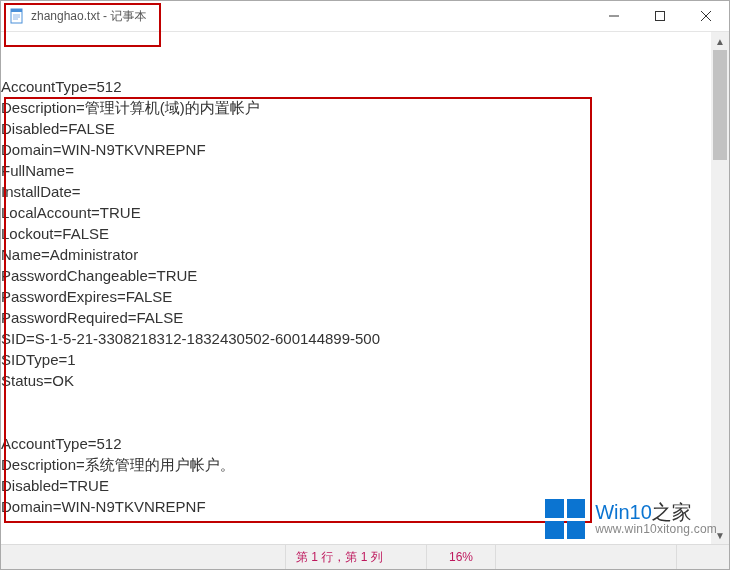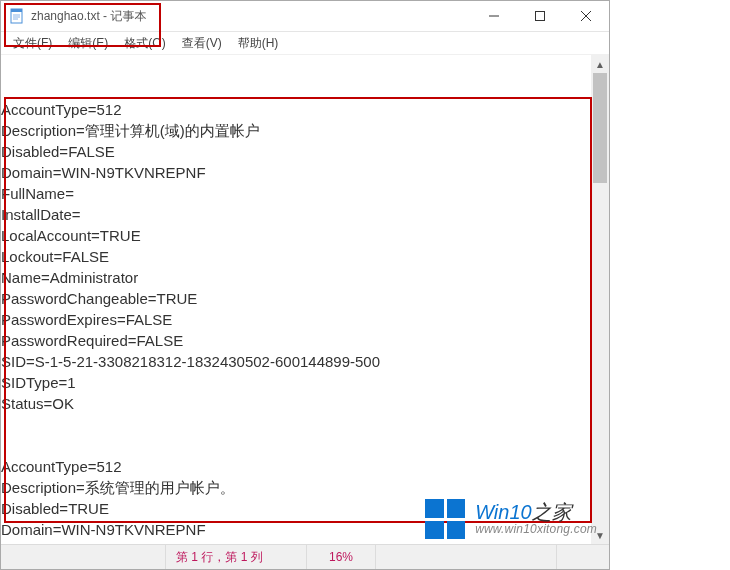--- a/index.html
+++ b/index.html
@@ -6,21 +6,21 @@
     margin: 0;
     padding: 0;
     width: 730px;
     height: 570px;
     font-family: "Microsoft YaHei", "Segoe UI", Tahoma, sans-serif;
     background: #fff;
     overflow: hidden;
     box-sizing: border-box;
   }
   .frame {
-    width: 610px;
+    width: 730px;
     height: 570px;
     border: 1px solid #aaa;
     box-sizing: border-box;
     position: relative;
     display: flex;
     flex-direction: column;
     justify-content: space-between;
   }
   
   .titlebar {
@@ -174,21 +174,21 @@
     pointer-events:none;
   }
   .wm-logo {
     width:40px; height:40px;
     display:grid;
     grid-template-columns: 1fr 1fr;
     grid-template-rows: 1fr 1fr;
     gap:3px;
   }
   .wm-logo div { background:#0b74d1; }
-  .wm-text { display:flex; flex-direction:column; line-height:1.05;font-style:italic;}
+  .wm-text { display:flex; flex-direction:column; line-height:1.05;}
   .wm-text .t1 { font-size:20px; color:#333; font-weight:400; }
   .wm-text .t1 b { color:#0b74d1; font-weight:400;}
   .wm-text .t2 { font-size:12px; color:#888; letter-spacing:0.2px;}
 </style>
 </head>
 <body>
 
 <div class="frame">
 
   <div class="titlebar">
@@ -215,27 +215,20 @@
       </div>
       <div class="win-btn">
         <svg width="10" height="10">
           <line x1="0" y1="0" x2="10" y2="10" stroke="#333" stroke-width="1"></line>
           <line x1="10" y1="0" x2="0" y2="10" stroke="#333" stroke-width="1"></line>
         </svg>
       </div>
     </div>
   </div>
 
-  <div class="menubar">
-    <span class="menu-item">文件(F)</span>
-    <span class="menu-item">编辑(E)</span>
-    <span class="menu-item">格式(O)</span>
-    <span class="menu-item">查看(V)</span>
-    <span class="menu-item">帮助(H)</span>
-  </div>
 
   <div class="text-wrap">
     <div class="text-content">
 
 AccountType=512
 Description=管理计算机(域)的内置帐户
 Disabled=FALSE
 Domain=WIN-N9TKVNREPNF
 FullName=
 InstallDate=

